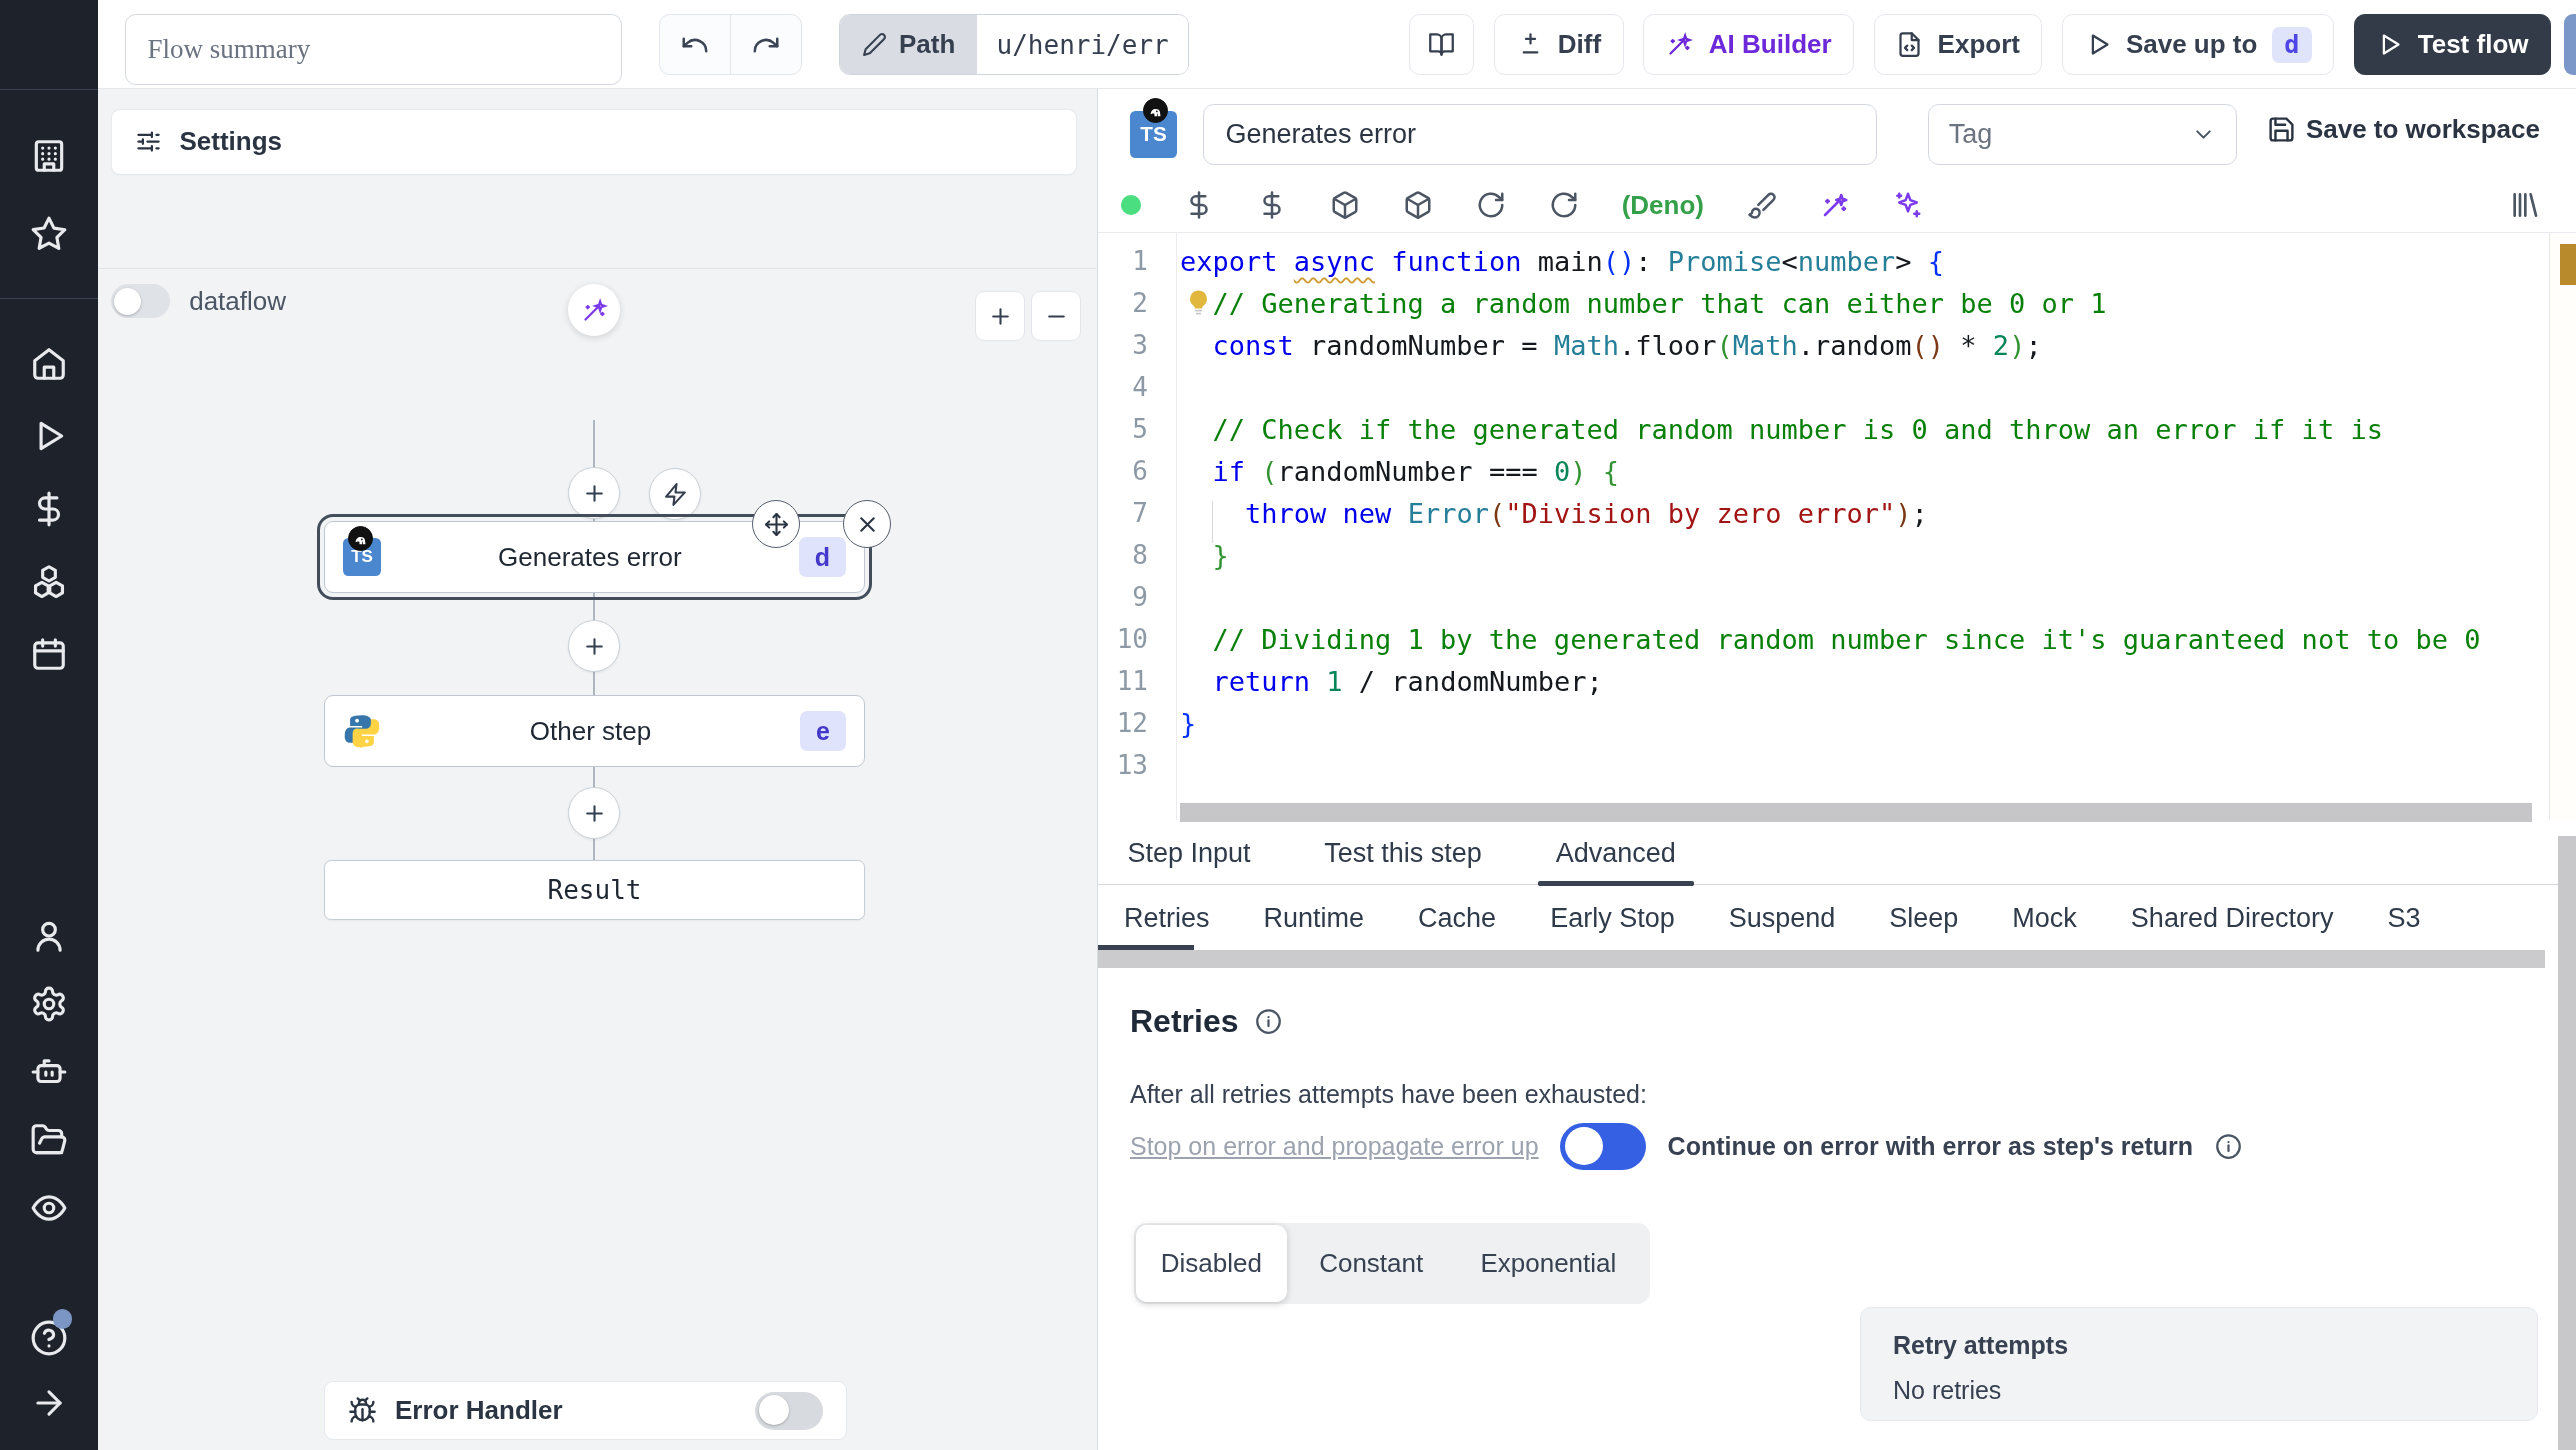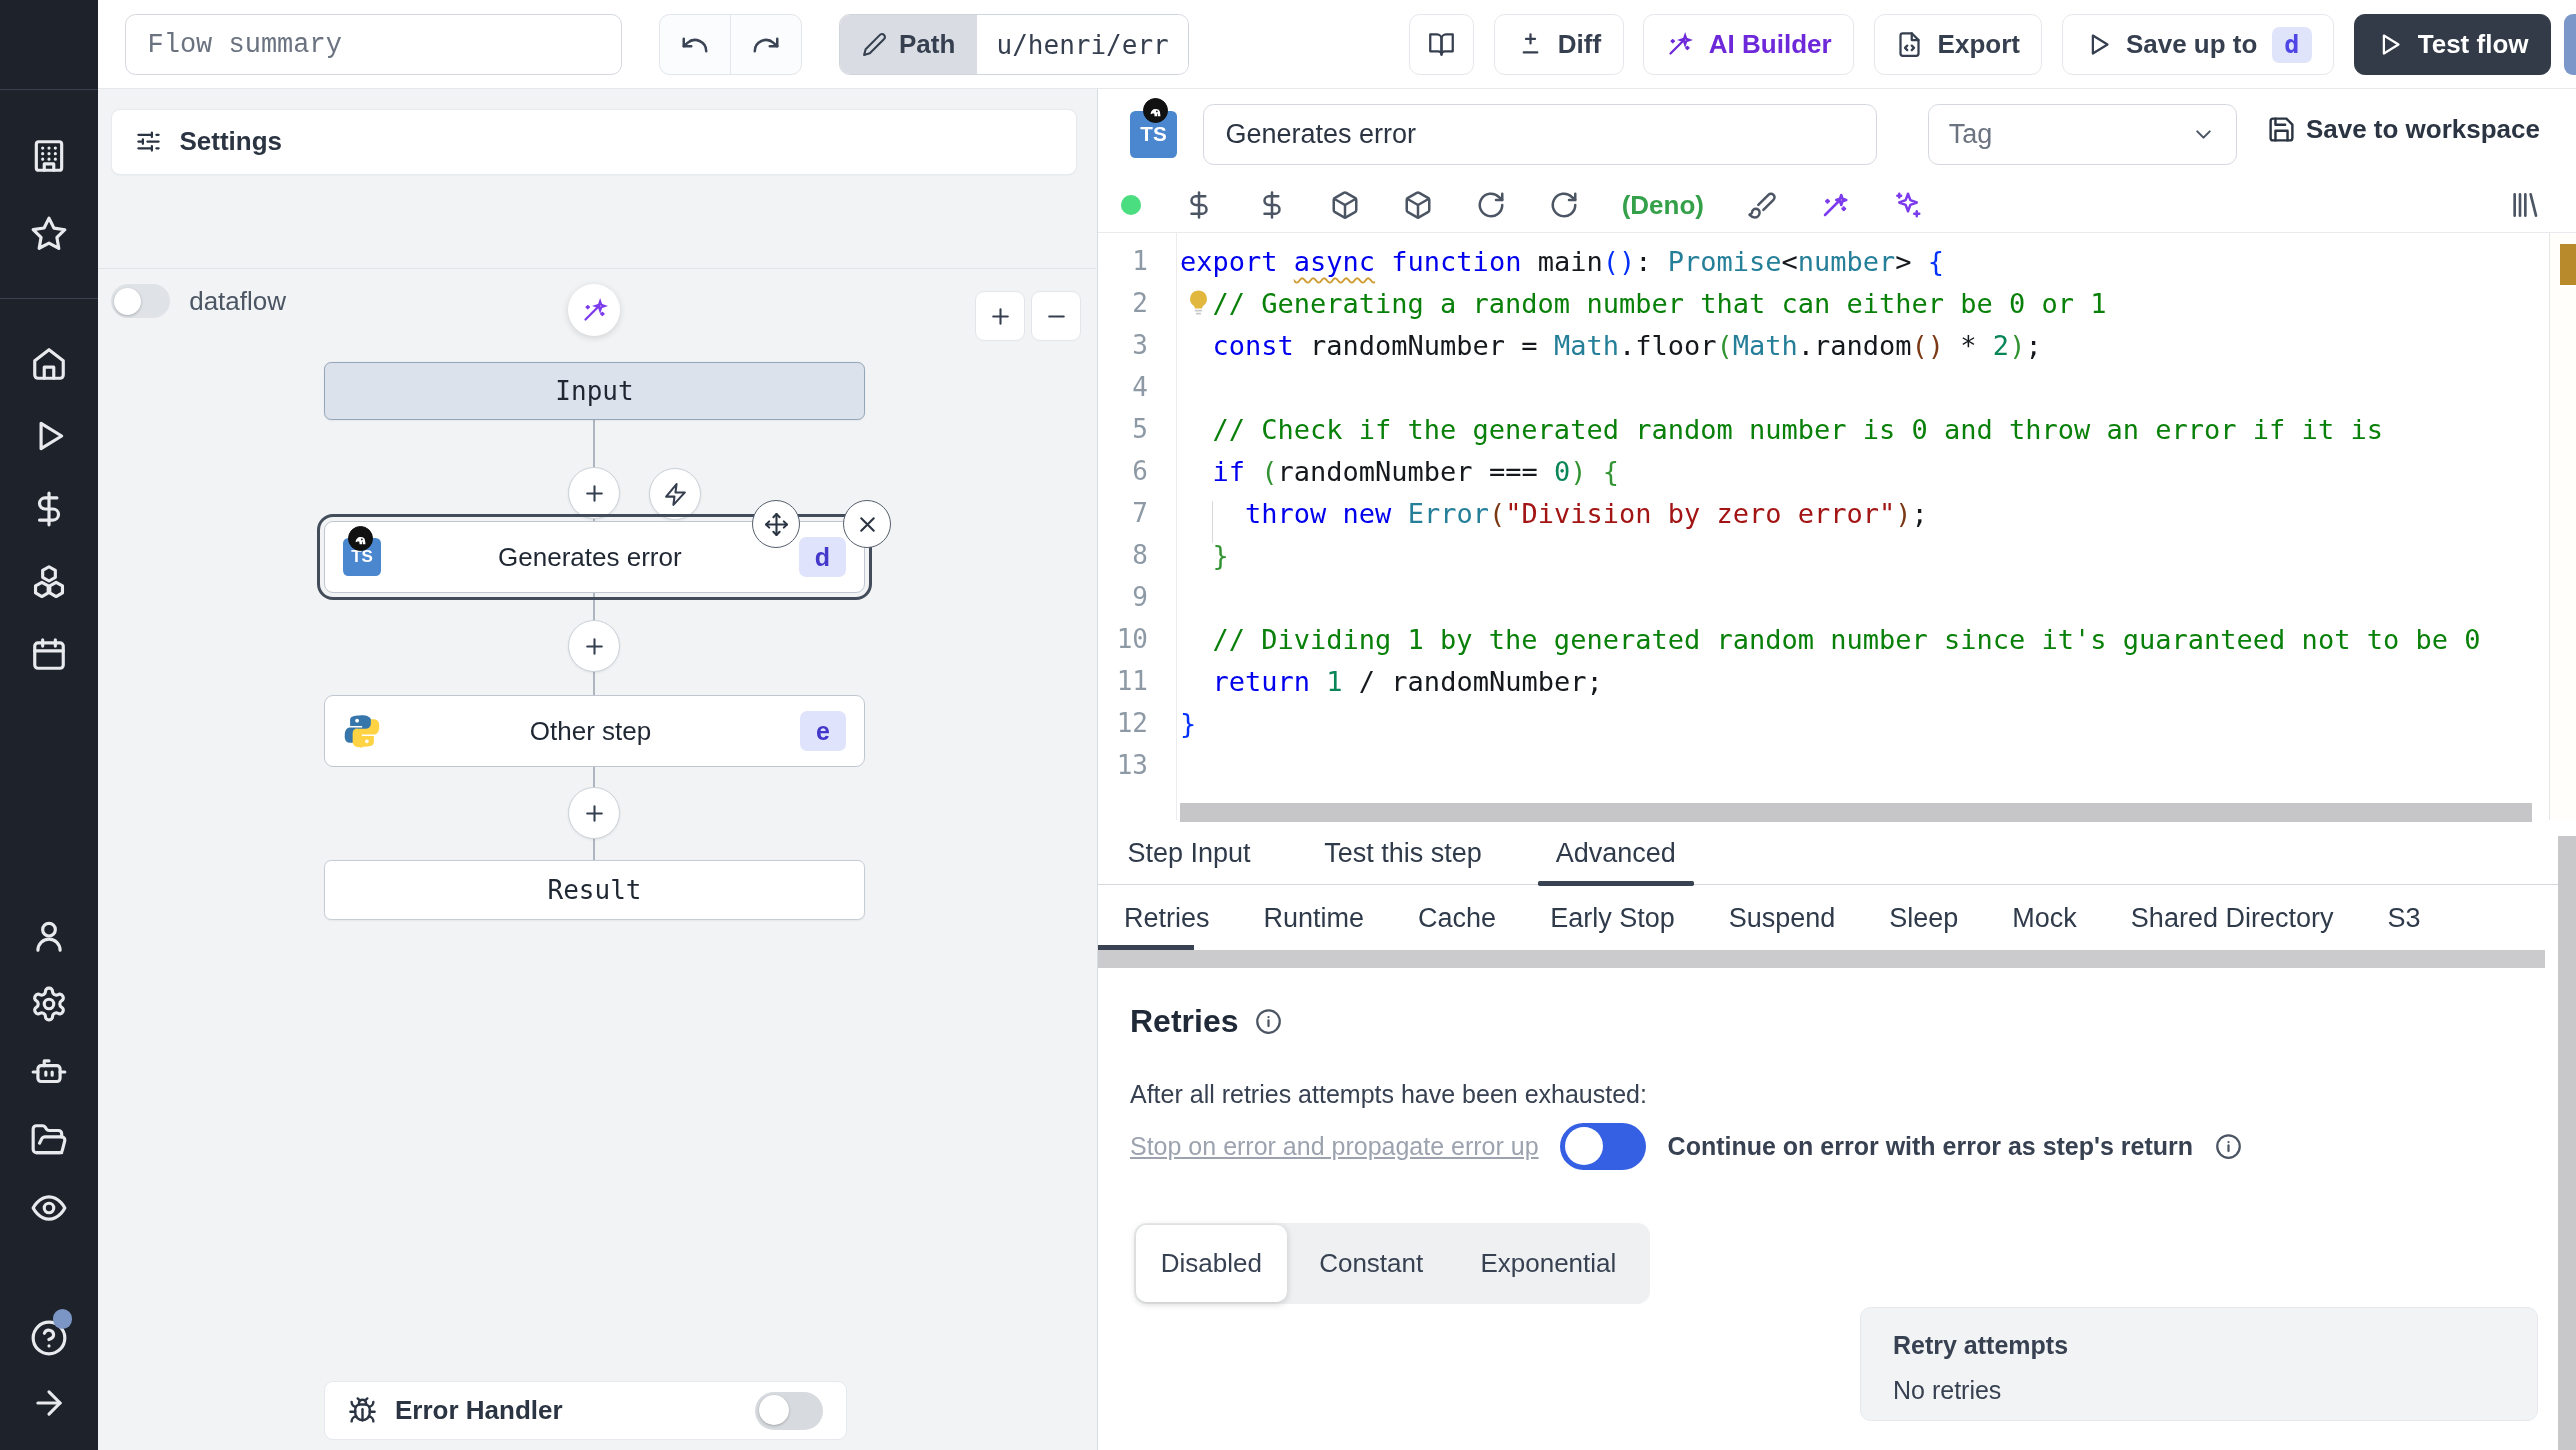--- a/index.html
+++ b/index.html
@@ -12,22 +12,22 @@
   
   #left-nav{position:absolute;left:0;top:0;width:98px;height:1451px;background:#1d222b;z-index:40;}
   #left-nav .navicon{position:absolute;left:24px;width:50px;height:50px;color:#e8eaee;}
   #left-nav .navicon svg{width:38px;height:38px;}
   .nav-divider{position:absolute;left:0;width:98px;height:0.9px;background:#3a4150;}
   #logo{position:absolute;left:21.5px;top:18px;width:55px;height:55px;color:#fff;}
   .nav-badge{position:absolute;right:1.8px;top:-3.6px;width:19.7px;height:19.7px;border-radius:50%;background:#7b96c4;}
 
   
   #topbar{position:absolute;left:98px;top:0;width:2478px;height:89px;background:#fff;border-bottom:0.9px solid #e6e8eb;z-index:30;}
-  .tb-input{position:absolute;left:27px;top:14.3px;width:497px;height:61px;border:1.8px solid #d4d8de;border-radius:10.7px;
-     font-size:27px;padding:0 21.5px;color:#3b4454;outline:none;background:#fff;font-family:Liberation Mono, monospace;}
+  .tb-input{position:absolute;left:27px;top:14.3px;width:497px;height:71px;border:1.8px solid #d4d8de;border-radius:10.7px;
+     font-size:27px;padding:0 21.5px;color:#3b4454;outline:none;background:#fff;font-family:Liberation Serif, serif;}
   .tb-input::placeholder{color:#6b7280;}
   #undo-redo{position:absolute;left:561px;top:14.3px;width:143px;height:61px;border:1.8px solid #e2e5ea;border-radius:10.7px;background:#fbfcfd;display:flex;}
   #undo-redo .half{flex:1;display:flex;align-items:center;justify-content:center;color:#3b4454;}
   #undo-redo .half+.half{border-left:0.9px solid #e2e5ea;}
   #undo-redo svg{width:30px;height:30px;}
   #path-group{position:absolute;left:741px;top:14.3px;height:61px;display:flex;border:1.8px solid #cfd4db;border-radius:10.7px;overflow:hidden;}
   #path-left{display:flex;align-items:center;gap:12.5px;background:#d9dde3;padding:0 21.5px;font-size:26px;font-weight:700;color:#353f4f;}
   #path-left svg{width:25px;height:25px;}
   #path-right{display:flex;align-items:center;background:#fff;padding:0 19.7px;font-family:"DejaVu Sans Mono",monospace;font-size:26px;color:#353f4f;}
   #topbar-right{position:absolute;right:25px;top:14.3px;display:flex;gap:19.7px;align-items:center;}
@@ -369,23 +369,20 @@
       </svg>
     </div>
   <div class="zoombtn" style="left:933px">
       <svg viewBox="0 0 24 24" fill="none" stroke="currentColor" stroke-width="2" stroke-linecap="round">
         <path d="M5 12h14"></path>
       </svg>
     </div>
 
   <div id="graph-edge"></div>
 
-  <div class="gnode mono" id="node-input">
-    <span>Input</span>
-  </div>
 
   <div class="edgebtn" style="left:470px;top:378px">
       <svg viewBox="0 0 24 24" fill="none" stroke="currentColor" stroke-width="2" stroke-linecap="round">
         <path d="M12 5v14M5 12h14"></path>
       </svg>
     </div>
   <div class="edgebtn" style="left:551px;top:379px">
       <svg viewBox="0 0 24 24" fill="none" stroke="currentColor" stroke-width="2" stroke-linejoin="round">
         <path d="M13 2 3 14h8l-1 8 11-12h-9z"></path>
       </svg>

